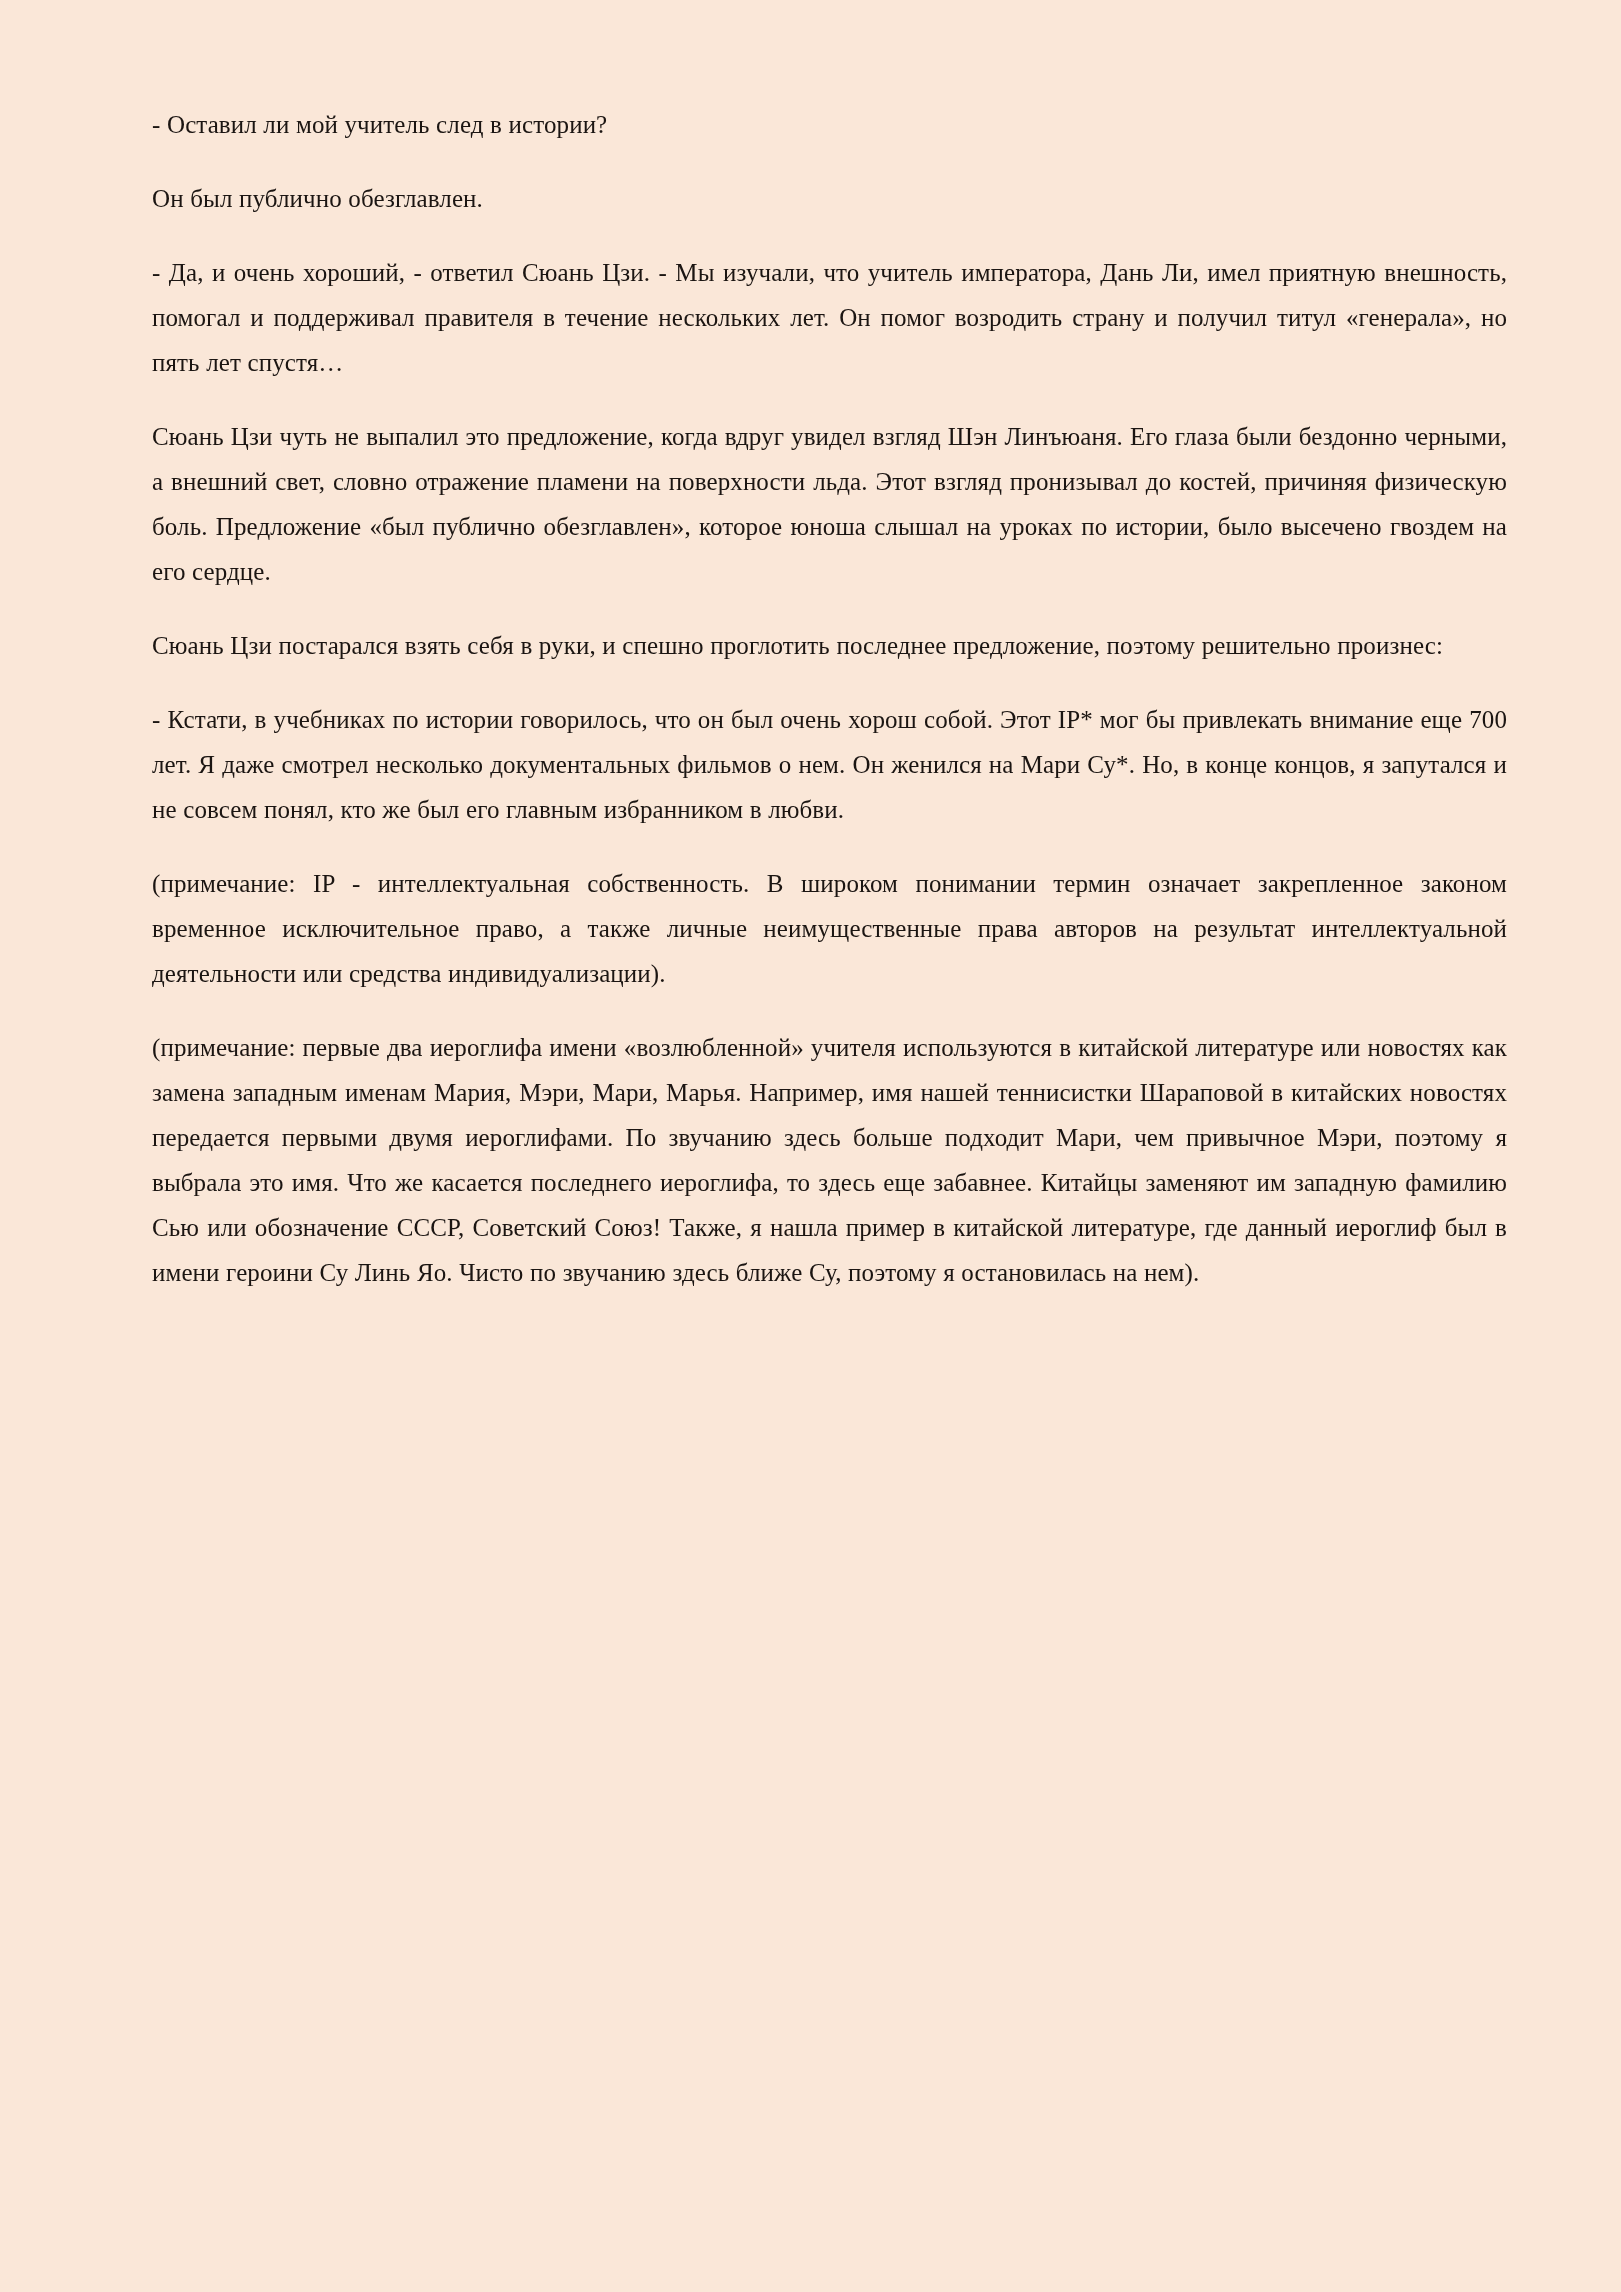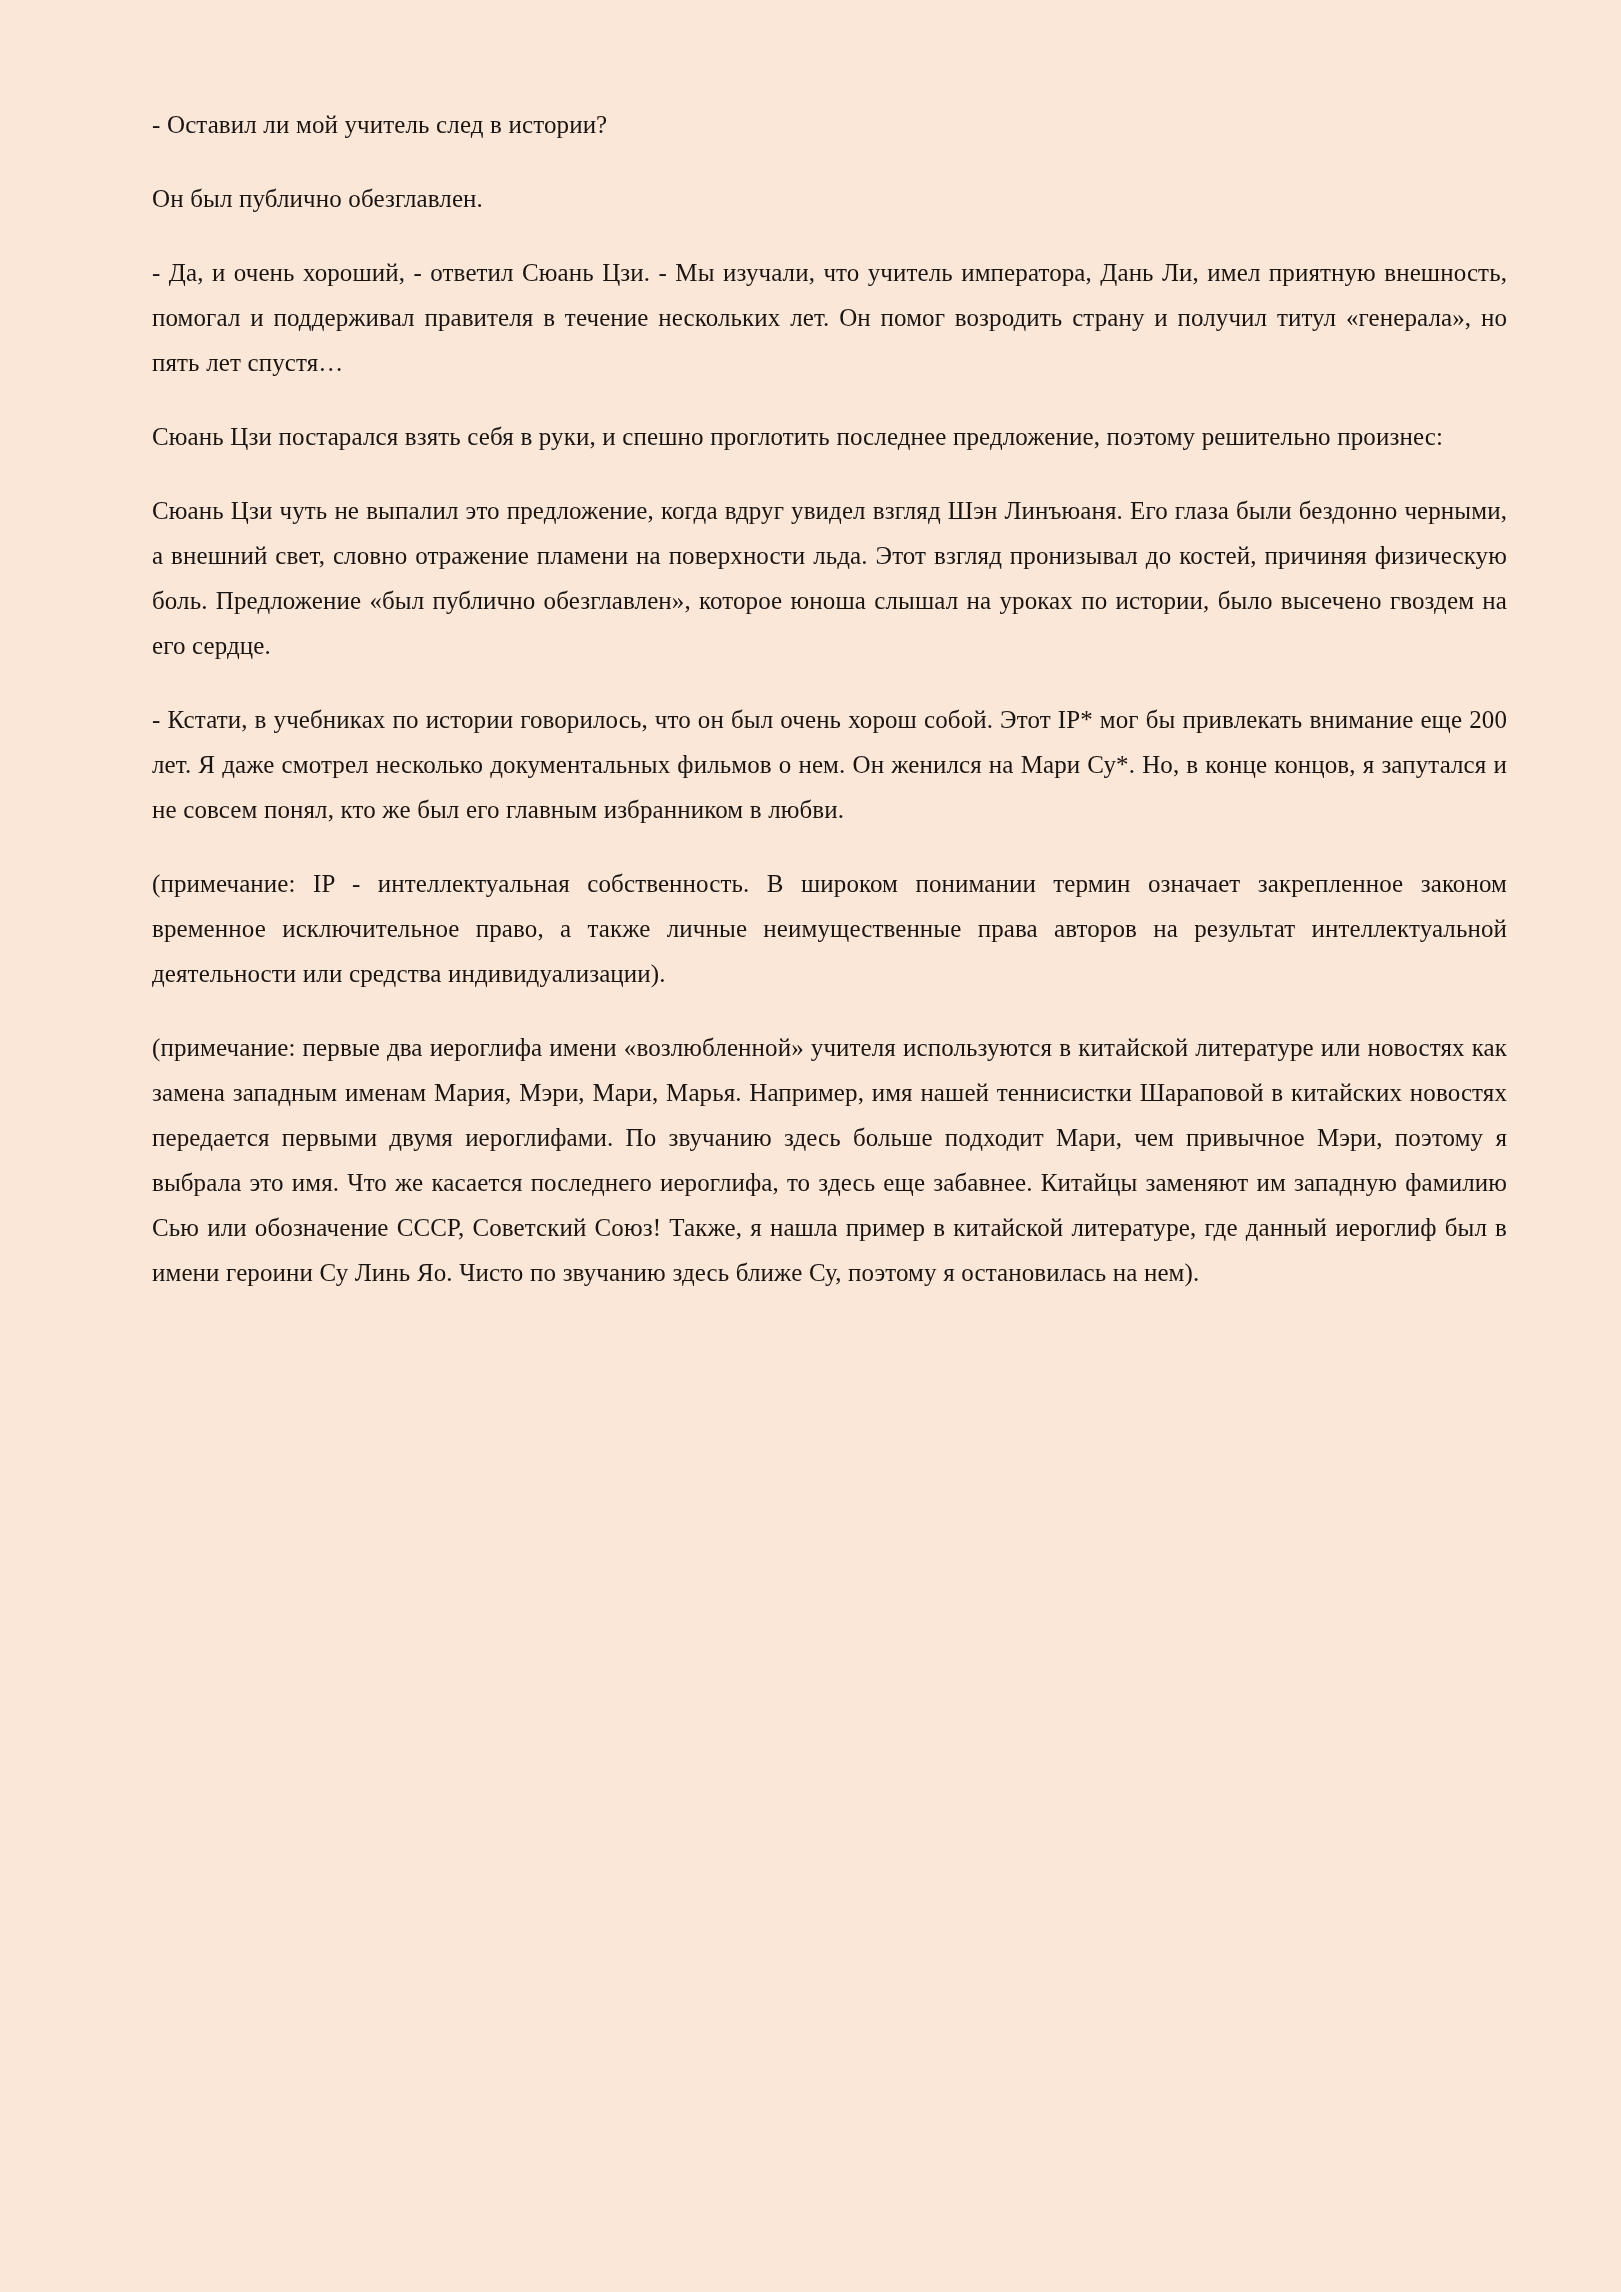--- a/index.html
+++ b/index.html
@@ -53,20 +53,20 @@
   }
 </style>
 </head>
 <body>
 
 <div class="page">
   <div class="doc-body">
     <p class="para noafter">- Оставил ли мой учитель след в истории?</p>
     <p class="para noafter">Он был публично обезглавлен.</p>
     <p class="para noafter">- Да, и очень хороший, - ответил Сюань Цзи. - Мы изучали, что учитель императора, Дань Ли, имел приятную внешность, помогал и поддерживал правителя в течение нескольких лет. Он помог возродить страну и получил титул «генерала», но пять лет спустя…</p>
+    <p class="para noafter">Сюань Цзи чуть не выпалил это предложение, когда вдруг увидел взгляд Шэн Линъюаня. Его глаза были бездонно черными, а внешний свет, словно отражение пламени на поверхности льда. Этот взгляд пронизывал до костей, причиняя физическую боль. Предложение «был публично обезглавлен», которое юноша слышал на уроках по истории, было высечено гвоздем на его сердце.</p>
     <p class="para noafter">Сюань Цзи постарался взять себя в руки, и спешно проглотить последнее предложение, поэтому решительно произнес:</p>
-    <p class="para noafter">Сюань Цзи чуть не выпалил это предложение, когда вдруг увидел взгляд Шэн Линъюаня. Его глаза были бездонно черными, а внешний свет, словно отражение пламени на поверхности льда. Этот взгляд пронизывал до костей, причиняя физическую боль. Предложение «был публично обезглавлен», которое юноша слышал на уроках по истории, было высечено гвоздем на его сердце.</p>
-    <p class="para noafter">- Кстати, в учебниках по истории говорилось, что он был очень хорош собой. Этот IP* мог бы привлекать внимание еще 200 лет. Я даже смотрел несколько документальных фильмов о нем. Он женился на Мари Су*. Но, в конце концов, я запутался и не совсем понял, кто же был его главным избранником в любви.</p>
+    <p class="para noafter">- Кстати, в учебниках по истории говорилось, что он был очень хорош собой. Этот IP* мог бы привлекать внимание еще 700 лет. Я даже смотрел несколько документальных фильмов о нем. Он женился на Мари Су*. Но, в конце концов, я запутался и не совсем понял, кто же был его главным избранником в любви.</p>
     <p class="para noafter">(примечание: IP - интеллектуальная собственность. В широком понимании термин означает закрепленное законом временное исключительное право, а также личные неимущественные права авторов на результат интеллектуальной деятельности или средства индивидуализации).</p>
     <p class="para noafter">(примечание: первые два иероглифа имени «возлюбленной» учителя используются в китайской литературе или новостях как замена западным именам Мария, Мэри, Мари, Марья. Например, имя нашей теннисистки Шараповой в китайских новостях передается первыми двумя иероглифами. По звучанию здесь больше подходит Мари, чем привычное Мэри, поэтому я выбрала это имя. Что же касается последнего иероглифа, то здесь еще забавнее. Китайцы заменяют им западную фамилию Сью или обозначение СССР, Советский Союз! Также, я нашла пример в китайской литературе, где данный иероглиф был в имени героини Су Линь Яо. Чисто по звучанию здесь ближе Су, поэтому я остановилась на нем).</p>
   </div>
 </div>
 
 
 </body></html>

